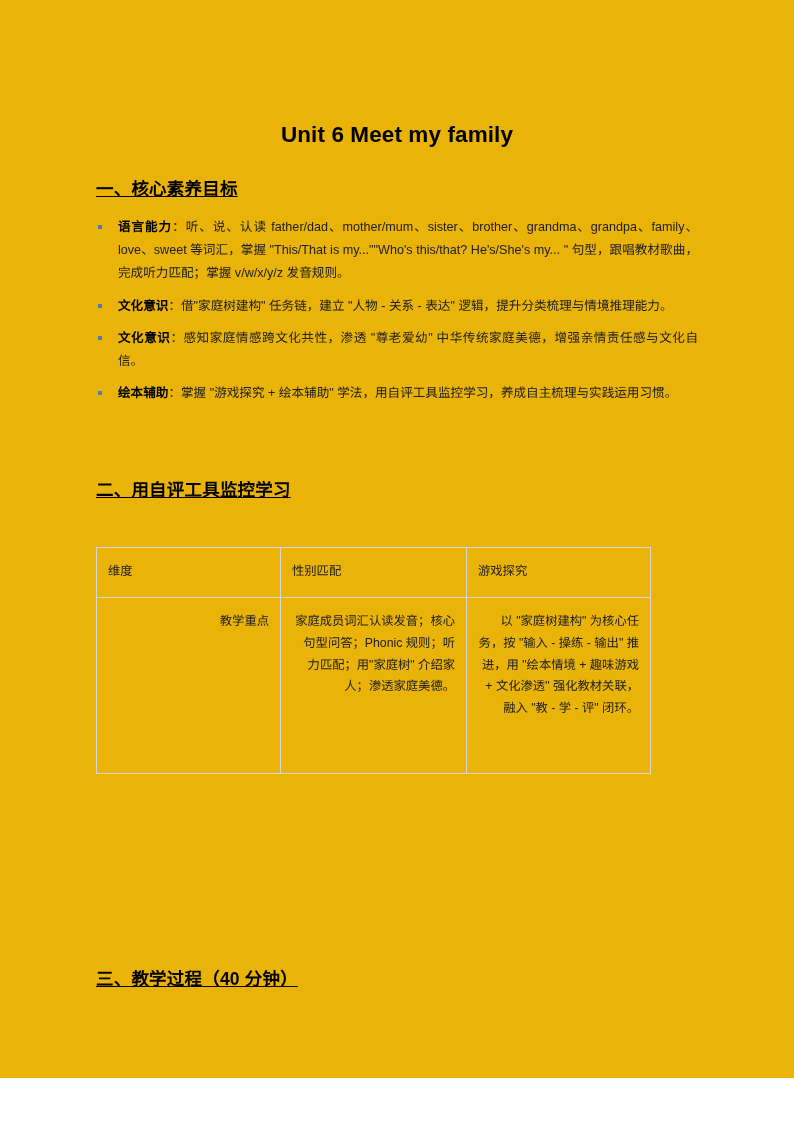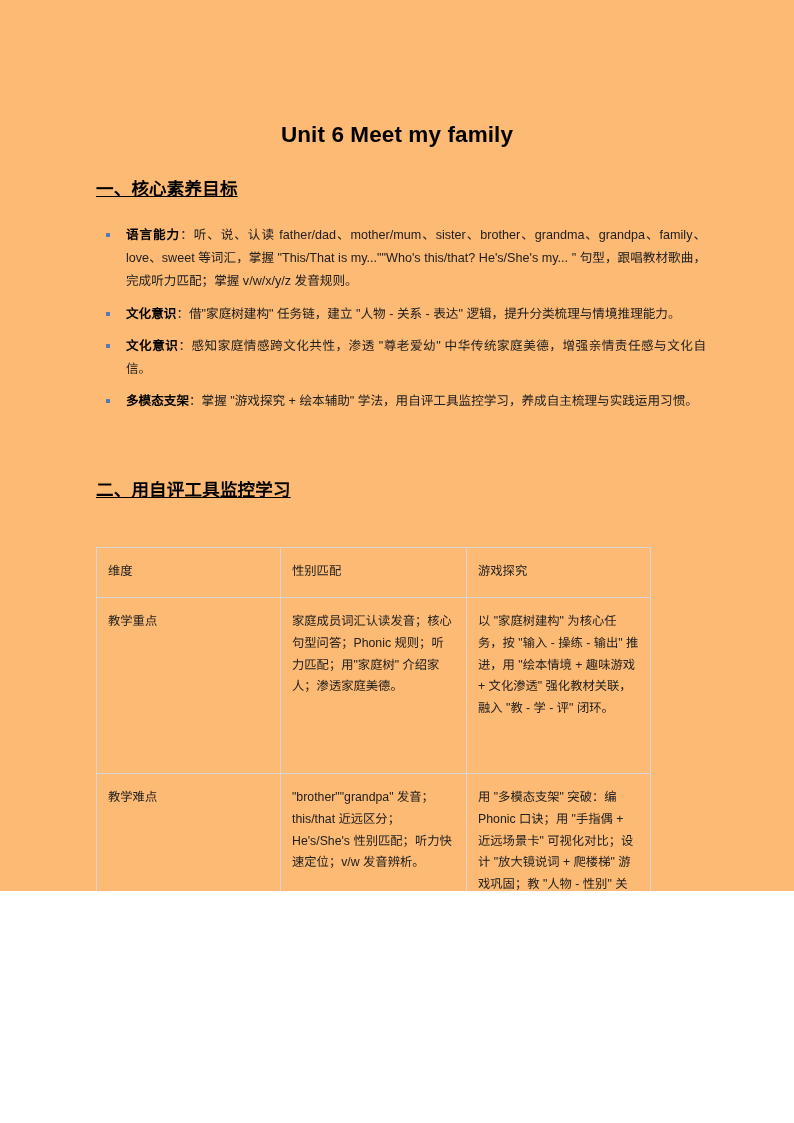--- a/index.html
+++ b/index.html
@@ -9,23 +9,23 @@
     background: #ffffff;
   }
   body {
     font-family: "Liberation Sans", "DejaVu Sans", sans-serif;
     color: #1a1a1a;
     -webkit-font-smoothing: antialiased;
   }
   .page {
     position: relative;
     width: 794px;
-    height: 891px;
+    height: 1078px;
     margin: 0 auto;
-    background: #fdba74;
+    background: #eab308;
     box-sizing: border-box;
     padding: 12px;
     overflow: hidden;
   }
   .content {
     position: absolute;
     left: 96px;
     top: 0;
     width: 602px;
   }
@@ -59,21 +59,21 @@
   #sec1-heading { position: absolute; top: 176px; left: 0; }
   #sec2-heading { position: absolute; top: 477px; left: 0; }
   #sec3-heading { position: absolute; top: 966px; left: 0; }
 
   
   .bullet-list {
     position: absolute;
     top: 216px;
     left: 0;
     width: 602px;
-    margin: 8px;
+    margin: 0;
     padding: 0;
     list-style: none;
   }
   .bullet-item {
     position: relative;
     padding-left: 22px;
     margin-bottom: 9px;
     font-size: 12.6px;
     line-height: 23.2px;
     color: #202020;
@@ -117,20 +117,21 @@
     text-align: left;
     font-weight: normal;
     color: #202020;
     word-break: break-word;
   }
   table.strategy-table th {
     height: 24px;
   }
   table.strategy-table tr.data-row td {
     height: 150px;
+    text-align: right;
   }
   table.strategy-table tr.data-row-2 td {
     height: 175px;
   }
   col.c1 { width: 184px; }
   col.c2 { width: 186px; }
   col.c3 { width: 184px; }
 </style>
 </head>
 <body>
@@ -150,21 +151,21 @@
       <li class="bullet-item">
         <span class="bullet-dot"></span>
         <span class="bullet-label">文化意识</span><span>：借"家庭树建构" 任务链，建立 "人物 - 关系 - 表达" 逻辑，提升分类梳理与情境推理能力。</span>
       </li>
       <li class="bullet-item">
         <span class="bullet-dot"></span>
         <span class="bullet-label">文化意识</span><span>：感知家庭情感跨文化共性，渗透 "尊老爱幼" 中华传统家庭美德，增强亲情责任感与文化自信。</span>
       </li>
       <li class="bullet-item">
         <span class="bullet-dot"></span>
-        <span class="bullet-label">多模态支架</span><span>：掌握 "游戏探究 + 绘本辅助" 学法，用自评工具监控学习，养成自主梳理与实践运用习惯。</span>
+        <span class="bullet-label">绘本辅助</span><span>：掌握 "游戏探究 + 绘本辅助" 学法，用自评工具监控学习，养成自主梳理与实践运用习惯。</span>
       </li>
     </ul>
 
     <h2 class="h2" id="sec2-heading">二、用自评工具监控学习</h2>
 
     <div class="tbl-wrap">
       <table class="strategy-table">
         <colgroup>
           <col class="c1">
             <col class="c2">
@@ -176,25 +177,20 @@
             <th>性别匹配</th>
             <th>游戏探究</th>
           </tr>
         </thead>
         <tbody>
           <tr class="data-row">
             <td>教学重点</td>
             <td>家庭成员词汇认读发音；核心句型问答；Phonic 规则；听力匹配；用"家庭树" 介绍家人；渗透家庭美德。</td>
             <td>以 "家庭树建构" 为核心任务，按 "输入 - 操练 - 输出" 推进，用 "绘本情境 + 趣味游戏 + 文化渗透" 强化教材关联，融入 "教 - 学 - 评" 闭环。</td>
           </tr>
-          <tr class="data-row data-row-2">
-            <td>教学难点</td>
-            <td>"brother""grandpa" 发音；this/that 近远区分；He's/She's 性别匹配；听力快速定位；v/w 发音辨析。</td>
-            <td>用 "多模态支架" 突破：编 Phonic 口诀；用 "手指偶 + 近远场景卡" 可视化对比；设计 "放大镜说词 + 爬楼梯" 游戏巩固；教 "人物 - 性别" 关键词定位法；借口型镜纠正发音。</td>
-          </tr>
         </tbody>
       </table>
     </div>
 
     <h2 class="h2" id="sec3-heading">三、教学过程（40 分钟）</h2>
 
   </div>
 </div>
 
 </body></html>

